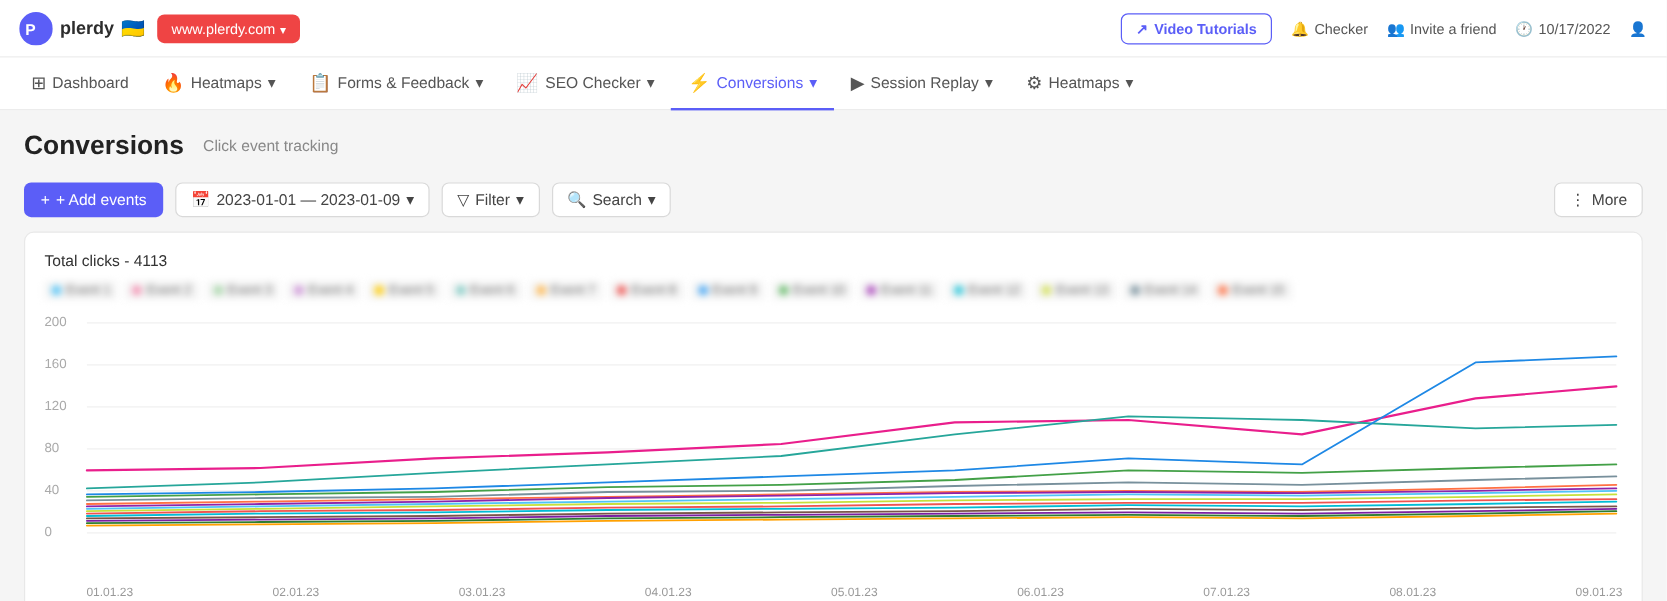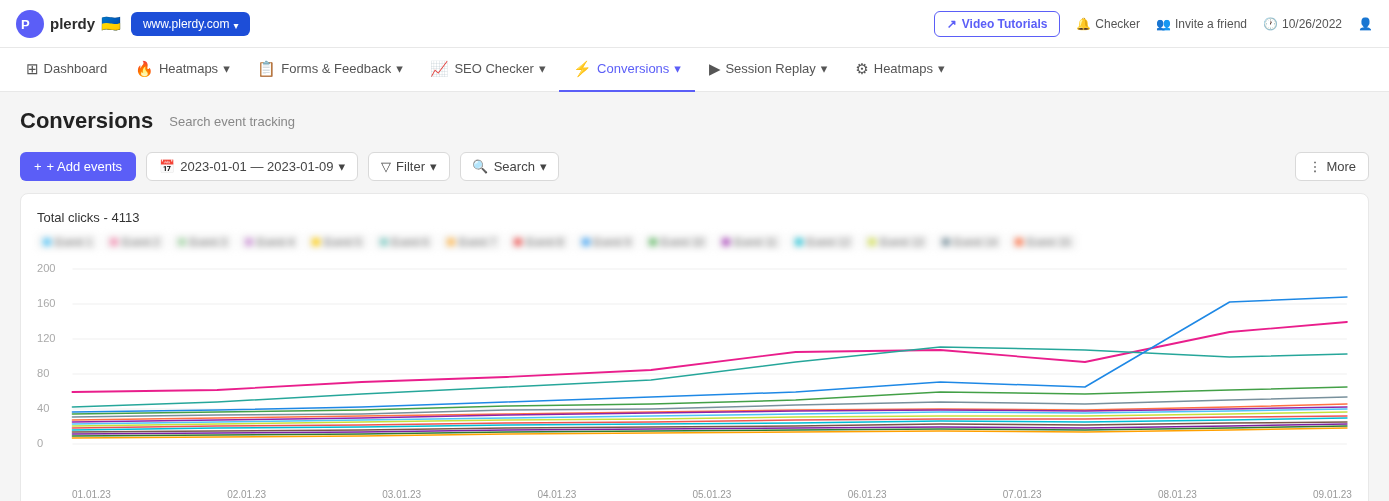--- a/index.html
+++ b/index.html
@@ -9,21 +9,21 @@
     .topbar {
       display: flex; align-items: center; justify-content: space-between;
       background: #fff; padding: 0 16px; height: 48px;
       border-bottom: 1px solid #e8e8e8;
     }
     .topbar-left { display: flex; align-items: center; gap: 10px; }
     .logo { display: flex; align-items: center; gap: 6px; font-weight: 700; font-size: 15px; color: #2c2c2c; }
     .logo-icon { width: 28px; height: 28px; }
     .ukraine-flag { font-size: 16px; }
     .site-btn {
-      background: #1d4ed8; color: #fff; border: none; border-radius: 6px;
+      background: #ef4444; color: #fff; border: none; border-radius: 6px;
       padding: 5px 12px; font-size: 12px; cursor: pointer; display: flex; align-items: flex-end; gap: 4px;
     }
     .site-btn .chevron { font-size: 10px; }
     .plan-info { display: flex; align-items: center; gap: 5px; font-size: 12px; }
     .plan-dot { width: 8px; height: 8px; border-radius: 50%; background: #52c41a; display: inline-block; }
     .plan-link { color: #5b5ef7; text-decoration: underline; cursor: pointer; }
     .topbar-right { display: flex; align-items: center; gap: 16px; font-size: 12px; color: #555; }
     .topbar-right-item { display: flex; align-items: center; gap: 4px; cursor: pointer; }
     .btn-video {
       background: #fff; border: 1.5px solid #5b5ef7; color: #5b5ef7; border-radius: 6px;
@@ -121,21 +121,21 @@
     <div class="topbar-right-item">
       <span>🔔</span>
       <span>Checker</span>
     </div>
     <div class="topbar-right-item">
       <span>👥</span>
       <span>Invite a friend</span>
     </div>
     <div class="topbar-right-item">
       <span>🕐</span>
-      <span>10/26/2022</span>
+      <span>10/17/2022</span>
     </div>
     <div class="topbar-right-item">
       <span>👤</span>
     </div>
   </div>
 </div>
 
 <nav class="navbar">
   <div class="nav-item">
     <span class="nav-icon">⊞</span>
@@ -168,21 +168,21 @@
   </div>
   <div class="nav-item">
     <span class="nav-icon">⚙</span>
     <span>Heatmaps</span>
     <span>▾</span>
   </div>
 </nav>
 
 <div class="page-header">
   <h1 class="page-title">Conversions</h1>
-  <span class="page-subtitle">Search event tracking</span>
+  <span class="page-subtitle">Click event tracking</span>
 </div>
 
 <div class="toolbar">
   <button class="btn-add">
     <span>+</span>
     <span>+ Add events</span>
   </button>
   <button class="btn-outline">
     <span>📅</span>
     <span>2023-01-01 — 2023-01-09</span>

